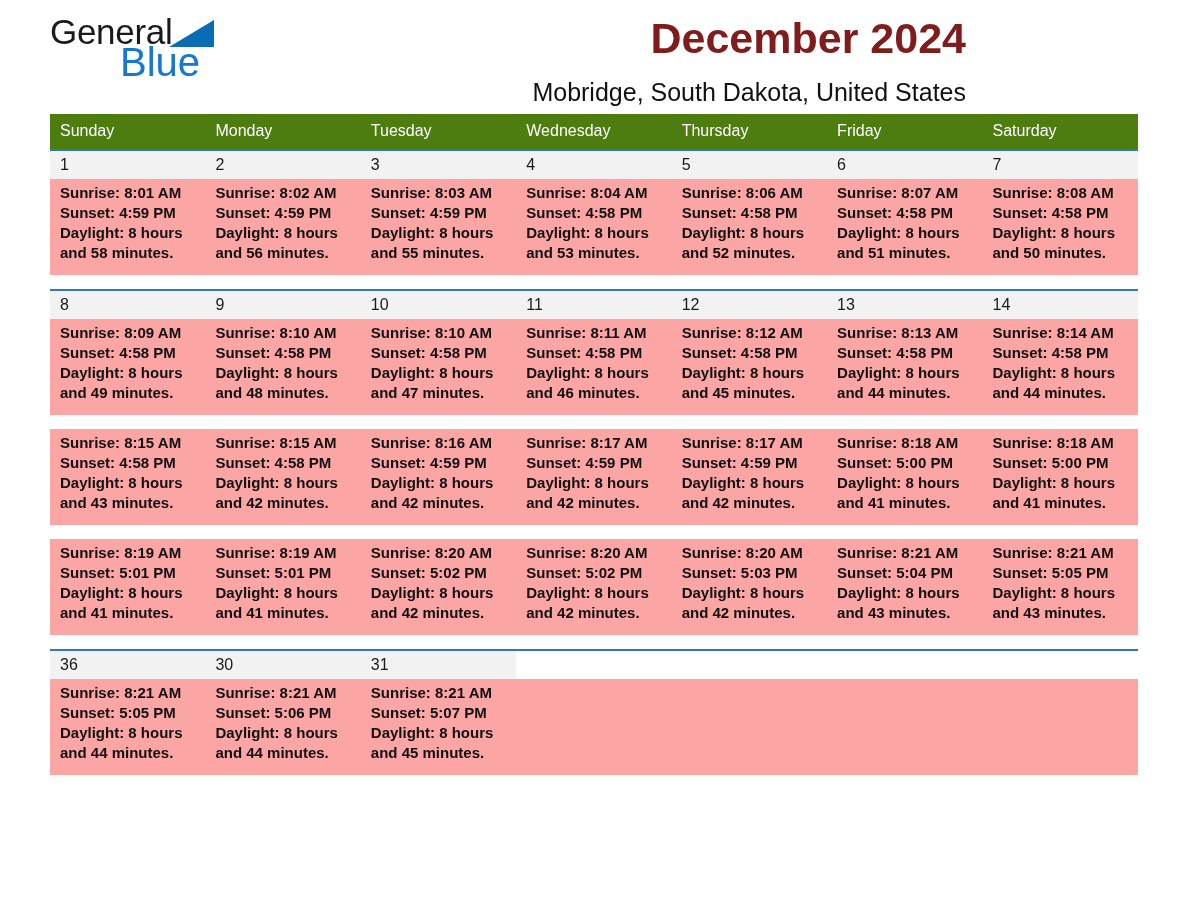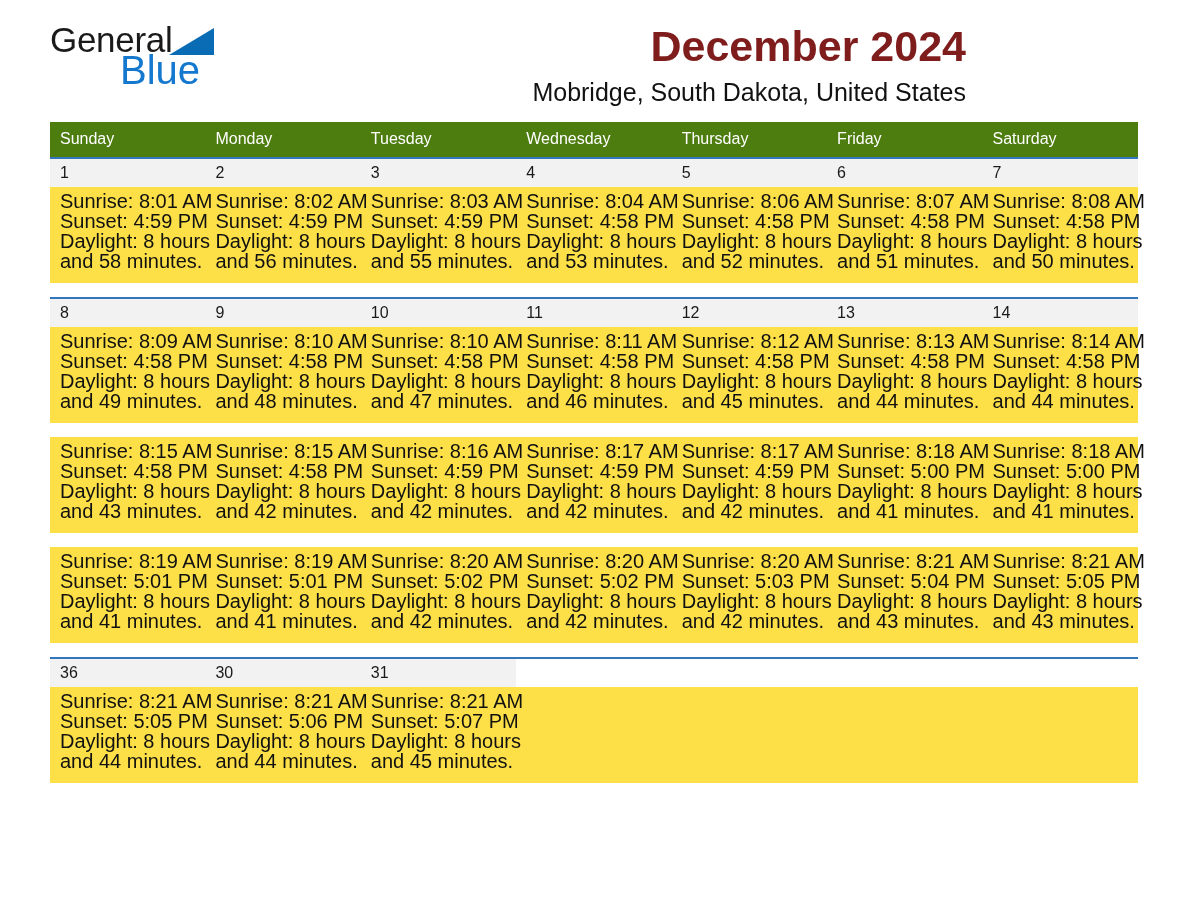--- a/index.html
+++ b/index.html
@@ -12,21 +12,21 @@
     background: #ffffff;
     font-family: "Liberation Sans", sans-serif;
     color: #000000;
     overflow: hidden;
   }
   .page {
     position: relative;
     width: 1016px;
     height: 918px;
     box-sizing: border-box;
-    padding: 16px 50px;
+    padding: 8px 50px;
   }
 
   
   .header {
     position: relative;
     height: 106px;
     display: flex;
     align-items: flex-start;
     justify-content: space-between;
   }
@@ -73,21 +73,21 @@
     font-weight: 700;
     color: #7f1d1d;
     white-space: nowrap;
   }
   .cal-subtitle {
     font-size: 25px;
     line-height: 32px;
     font-weight: 400;
     color: #111111;
     white-space: nowrap;
-    margin-top: 4px;
+    margin-top: 12px;
   }
 
   
   .calendar {
     width: 1088px;
     border-collapse: collapse;
     table-layout: fixed;
   }
   .calendar col { width: 155.43px; }
 
@@ -119,27 +119,28 @@
     vertical-align: top;
   }
   .daynum-row td.empty {
     background: #ffffff;
   }
   .daynum-row.first-week td {
     border-top: 2px solid #3276bd;
   }
 
   .info-row td {
-    background: #fde047;
-    font-size: 20px;
+    background: #fca5a5;
+    font-size: 15px;
     line-height: 20px;
     color: #111111;
     padding: 4px 8px 6px 10px;
     vertical-align: top;
     height: 86px;
+    font-weight: bold;
   }
   .info-row td div { white-space: nowrap; }
   .info-line { display: block; }
 </style>
 </head>
 <body>
 
 <div class="page">
 
   <div class="header">

